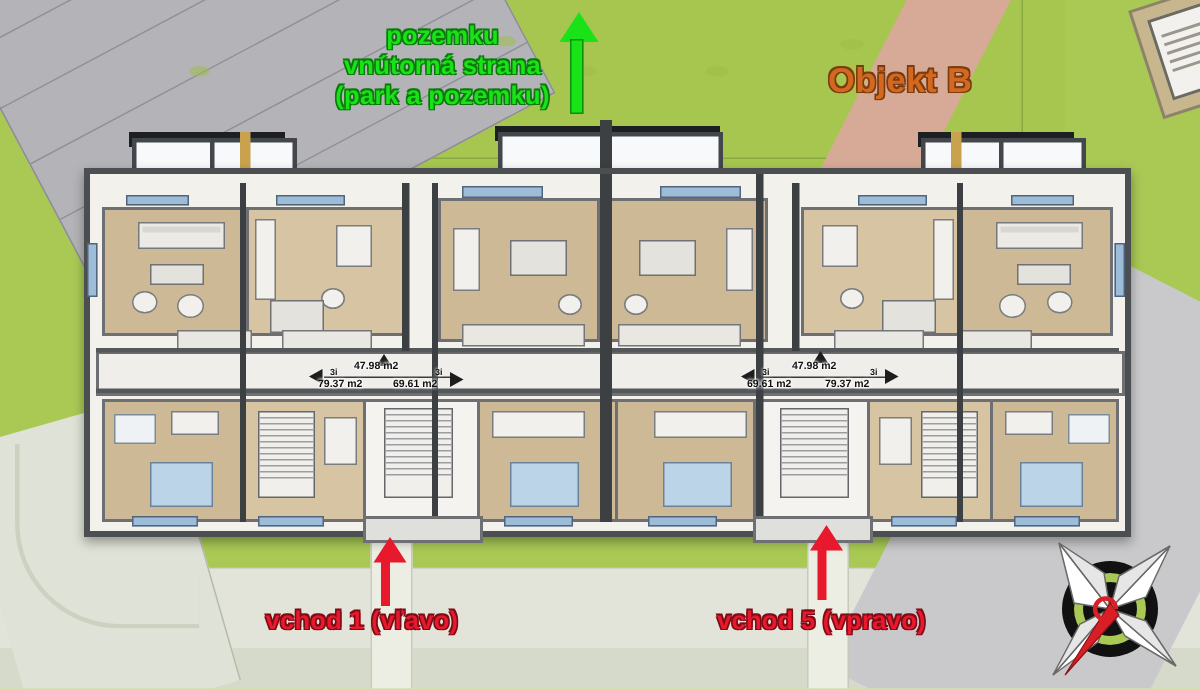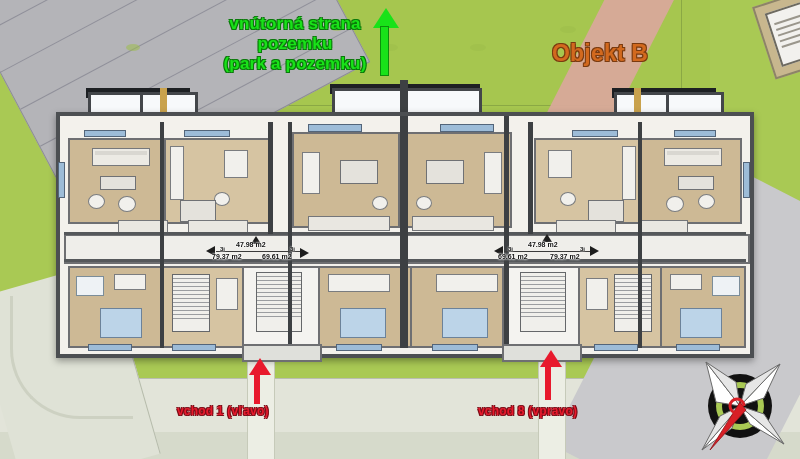--- a/index.html
+++ b/index.html
@@ -62,21 +62,21 @@
      box-shadow:0 4px 0 #9b9da0,0 8px 0 #9b9da0,0 12px 0 #9b9da0,0 16px 0 #9b9da0,0 20px 0 #9b9da0,0 24px 0 #9b9da0,0 28px 0 #9b9da0,0 32px 0 #9b9da0,0 36px 0 #9b9da0,0 40px 0 #9b9da0;}
   .f.bath{background:#eef2f5;border:1px solid #7b8d99;}
   .win{position:absolute;background:#9dbcd8;border:1px solid #53657a;}
 
   
   .lbl{position:absolute;font-weight:bold;letter-spacing:.2px;white-space:nowrap;}
   .lbl-green{color:#19e219;font-size:17px;line-height:20px;text-align:center;
              text-shadow:-1px -1px 0 #0a7a0a,1px -1px 0 #0a7a0a,-1px 1px 0 #0a7a0a,1px 1px 0 #0a7a0a;}
   .lbl-orange{color:#d2691e;font-size:23px;
              text-shadow:-1px -1px 0 #7a3b10,1px -1px 0 #7a3b10,-1px 1px 0 #7a3b10,1px 1px 0 #7a3b10;}
-  .lbl-red{color:#e8192c;font-size:12px;
+  .lbl-red{color:#e8192c;font-size:17px;
              text-shadow:-1px -1px 0 #7d0c17,1px -1px 0 #7d0c17,-1px 1px 0 #7d0c17,1px 1px 0 #7d0c17;}
   .garrow-shaft{position:absolute;width:7px;background:#19e219;border:1px solid #0c8f0c;}
   .garrow-head{position:absolute;width:0;height:0;border-left:13px solid transparent;border-right:13px solid transparent;border-bottom:20px solid #19e219;}
   .rarrow-shaft{position:absolute;width:6px;background:#e8192c;}
   .rarrow-head{position:absolute;width:0;height:0;border-left:11px solid transparent;border-right:11px solid transparent;border-bottom:17px solid #e8192c;}
 
   
   .dim{position:absolute;height:1px;background:#3a3a3a;}
   .dim-l{position:absolute;width:0;height:0;border-top:5px solid transparent;border-bottom:5px solid transparent;border-right:9px solid #1d1d1d;}
   .dim-r{position:absolute;width:0;height:0;border-top:5px solid transparent;border-bottom:5px solid transparent;border-left:9px solid #1d1d1d;}
@@ -293,42 +293,42 @@
     <div class="dim-r" style="left:96px;top:12px;"></div>
     <div class="dim" style="left:10px;top:17px;width:86px;"></div>
     <div class="unit" style="left:14px;top:12px;">3i</div>
     <div class="unit" style="left:86px;top:12px;">3i</div>
     <div class="area" style="left:34px;top:7px;">47.98 m2</div>
     <div class="area" style="left:4px;top:19px;">69.61 m2</div>
     <div class="area" style="left:56px;top:19px;">79.37 m2</div>
   </div>
 
   <div class="lbl lbl-green" style="left:190px;top:14px;width:210px;">
+    <div>pozemku</div>
     <div>vnútorná strana</div>
-    <div>pozemku</div>
     <div>(park a pozemku)</div>
   </div>
   <div class="abs" style="left:366px;top:8px;width:40px;height:66px;">
     <div class="garrow-head" style="left:7px;top:0;"></div>
     <div class="garrow-shaft" style="left:14px;top:18px;height:48px;"></div>
   </div>
 
   <div class="lbl lbl-orange" style="left:552px;top:40px;">Objekt B</div>
 
   <div class="abs" style="left:244px;top:358px;width:32px;height:46px;">
     <div class="rarrow-head" style="left:5px;top:0;"></div>
     <div class="rarrow-shaft" style="left:10px;top:15px;height:31px;"></div>
   </div>
   <div class="lbl lbl-red" style="left:177px;top:404px;">vchod 1 (vľavo)</div>
 
   <div class="abs" style="left:535px;top:350px;width:32px;height:50px;">
     <div class="rarrow-head" style="left:5px;top:0;"></div>
     <div class="rarrow-shaft" style="left:10px;top:15px;height:35px;"></div>
   </div>
-  <div class="lbl lbl-red" style="left:478px;top:404px;">vchod 8 (vpravo)</div>
+  <div class="lbl lbl-red" style="left:478px;top:404px;">vchod 5 (vpravo)</div>
 
   <div class="compass" style="left:692px;top:358px;">
     <div class="ring"></div>
     <div class="ring2"></div>
     <div class="ring3"></div>
     <svg class="cstar" viewBox="0 0 96 96">
       <g stroke="#6a6a6a" stroke-width="1">
         <polygon points="48,48 14,4 24,44" fill="#ffffff"></polygon>
         <polygon points="48,48 14,4 44,24" fill="#e6e6e6"></polygon>
         <polygon points="48,48 88,6 72,40" fill="#ffffff"></polygon>

